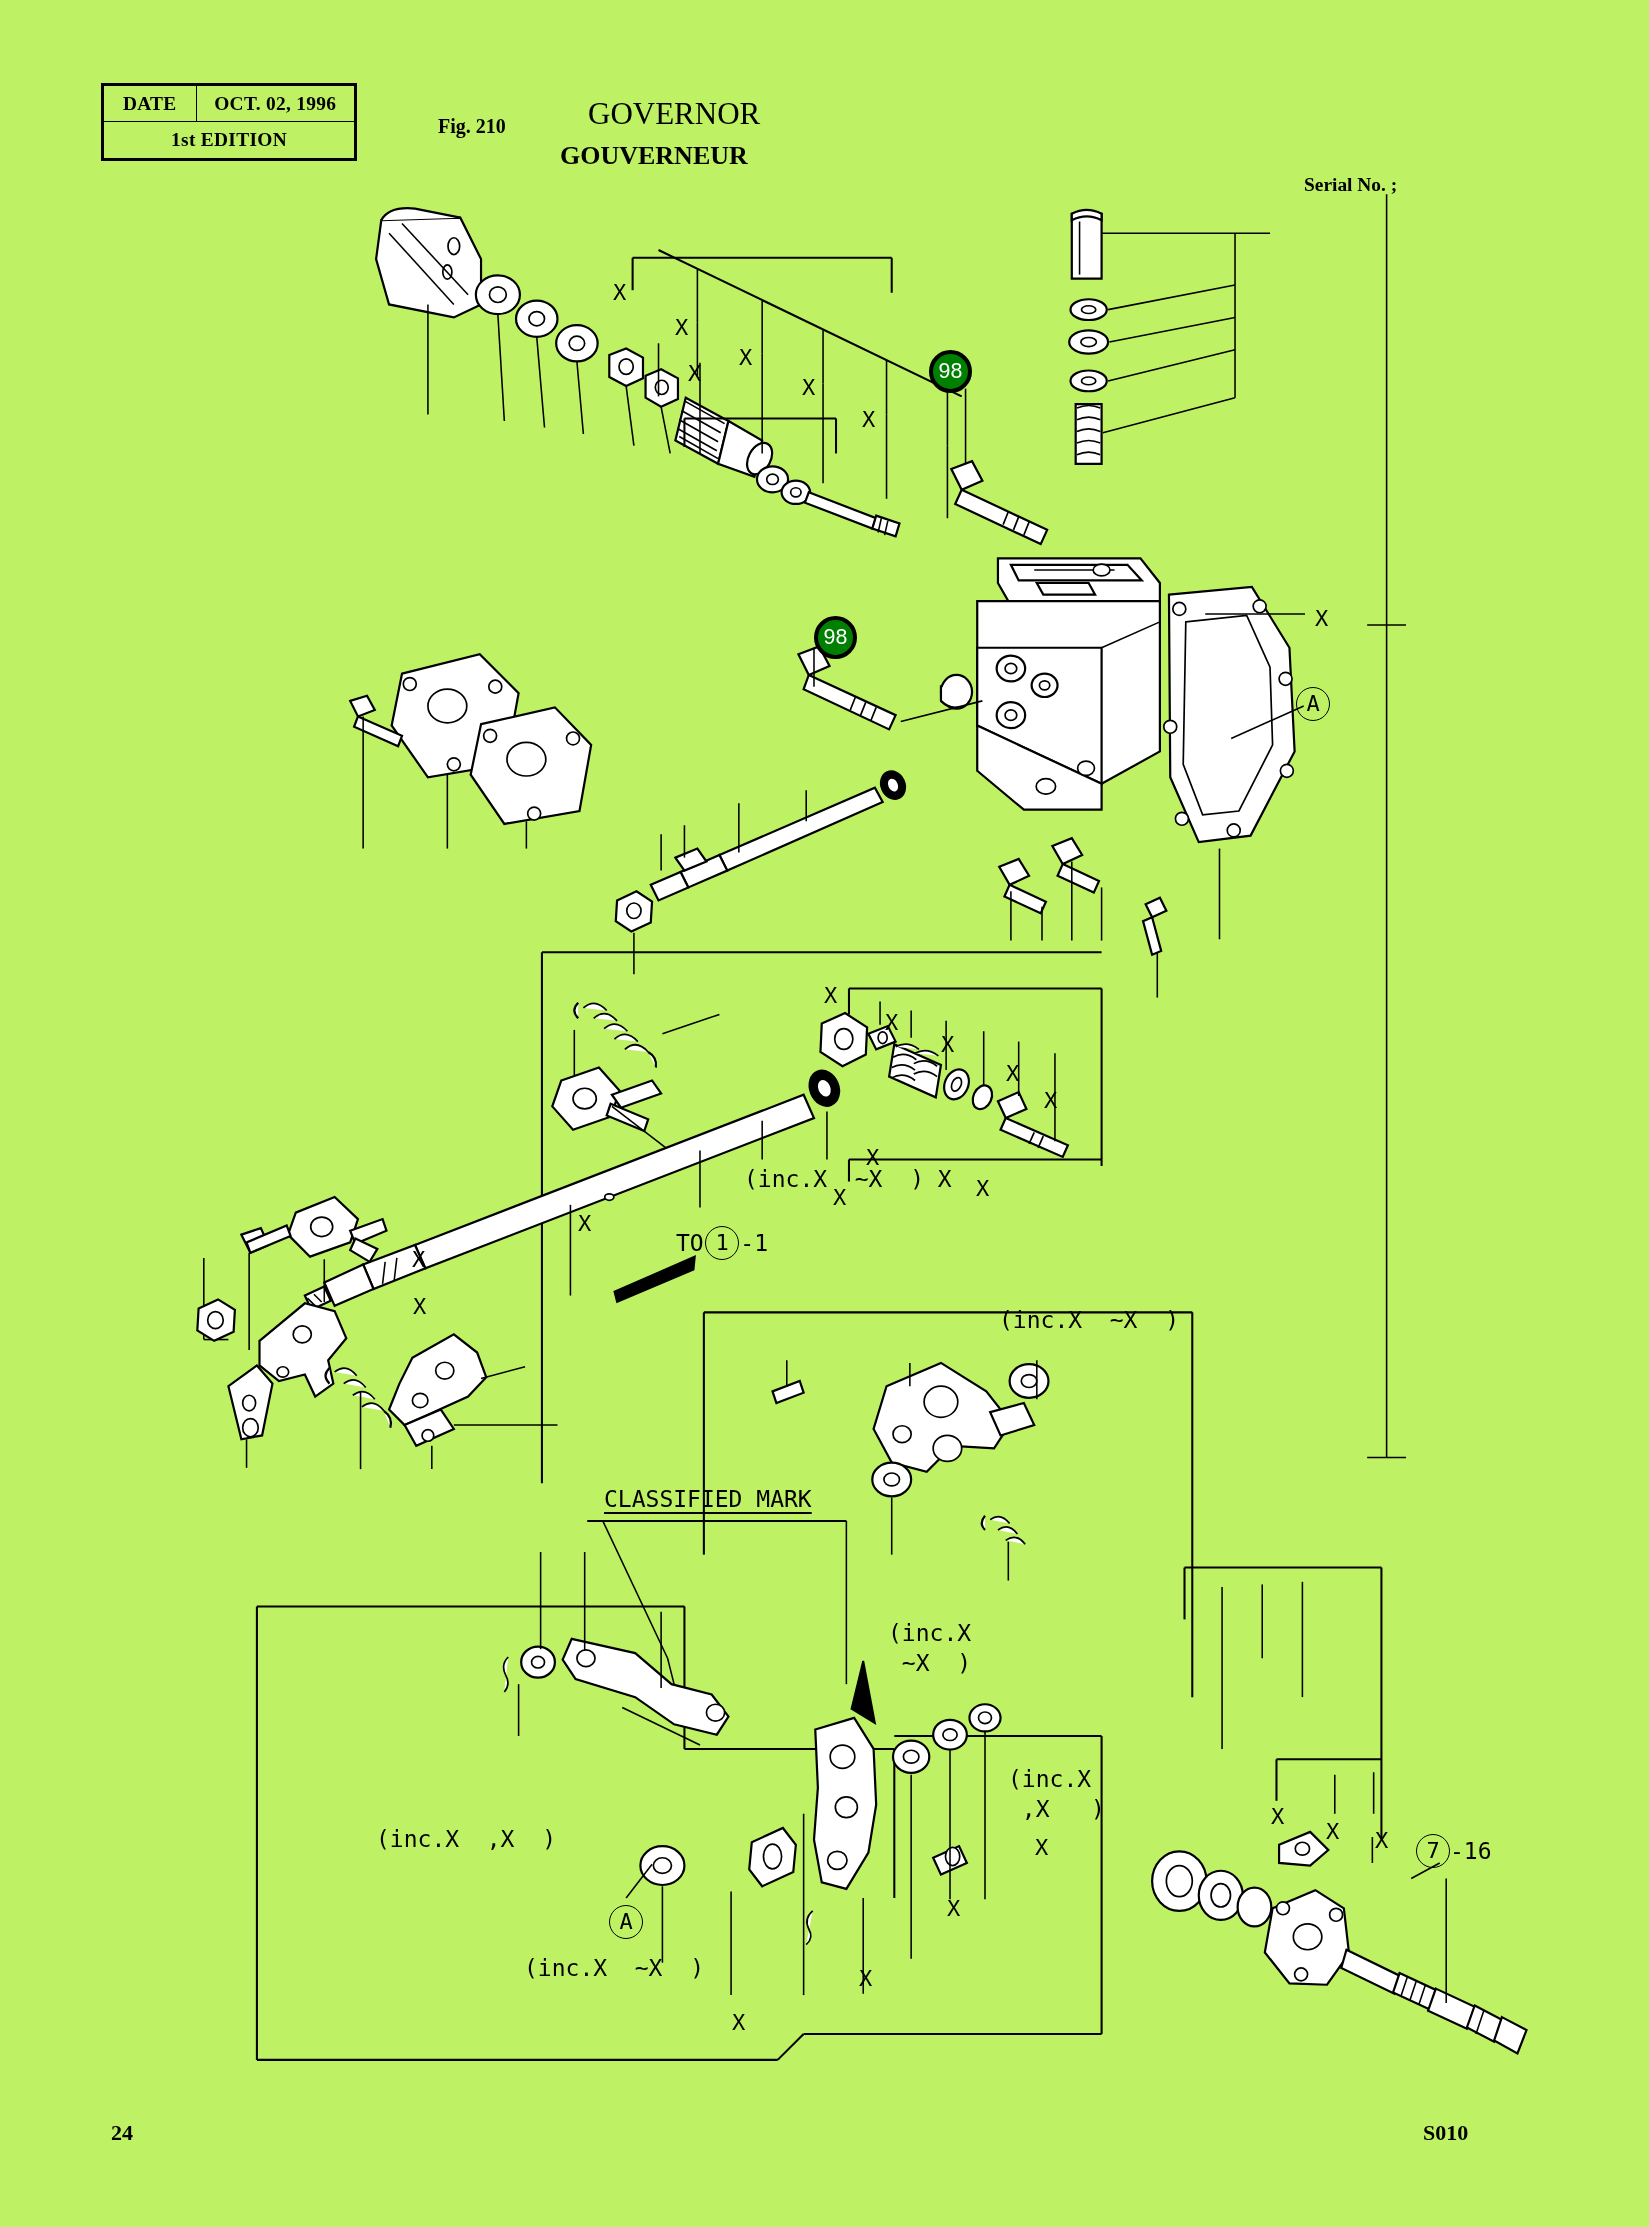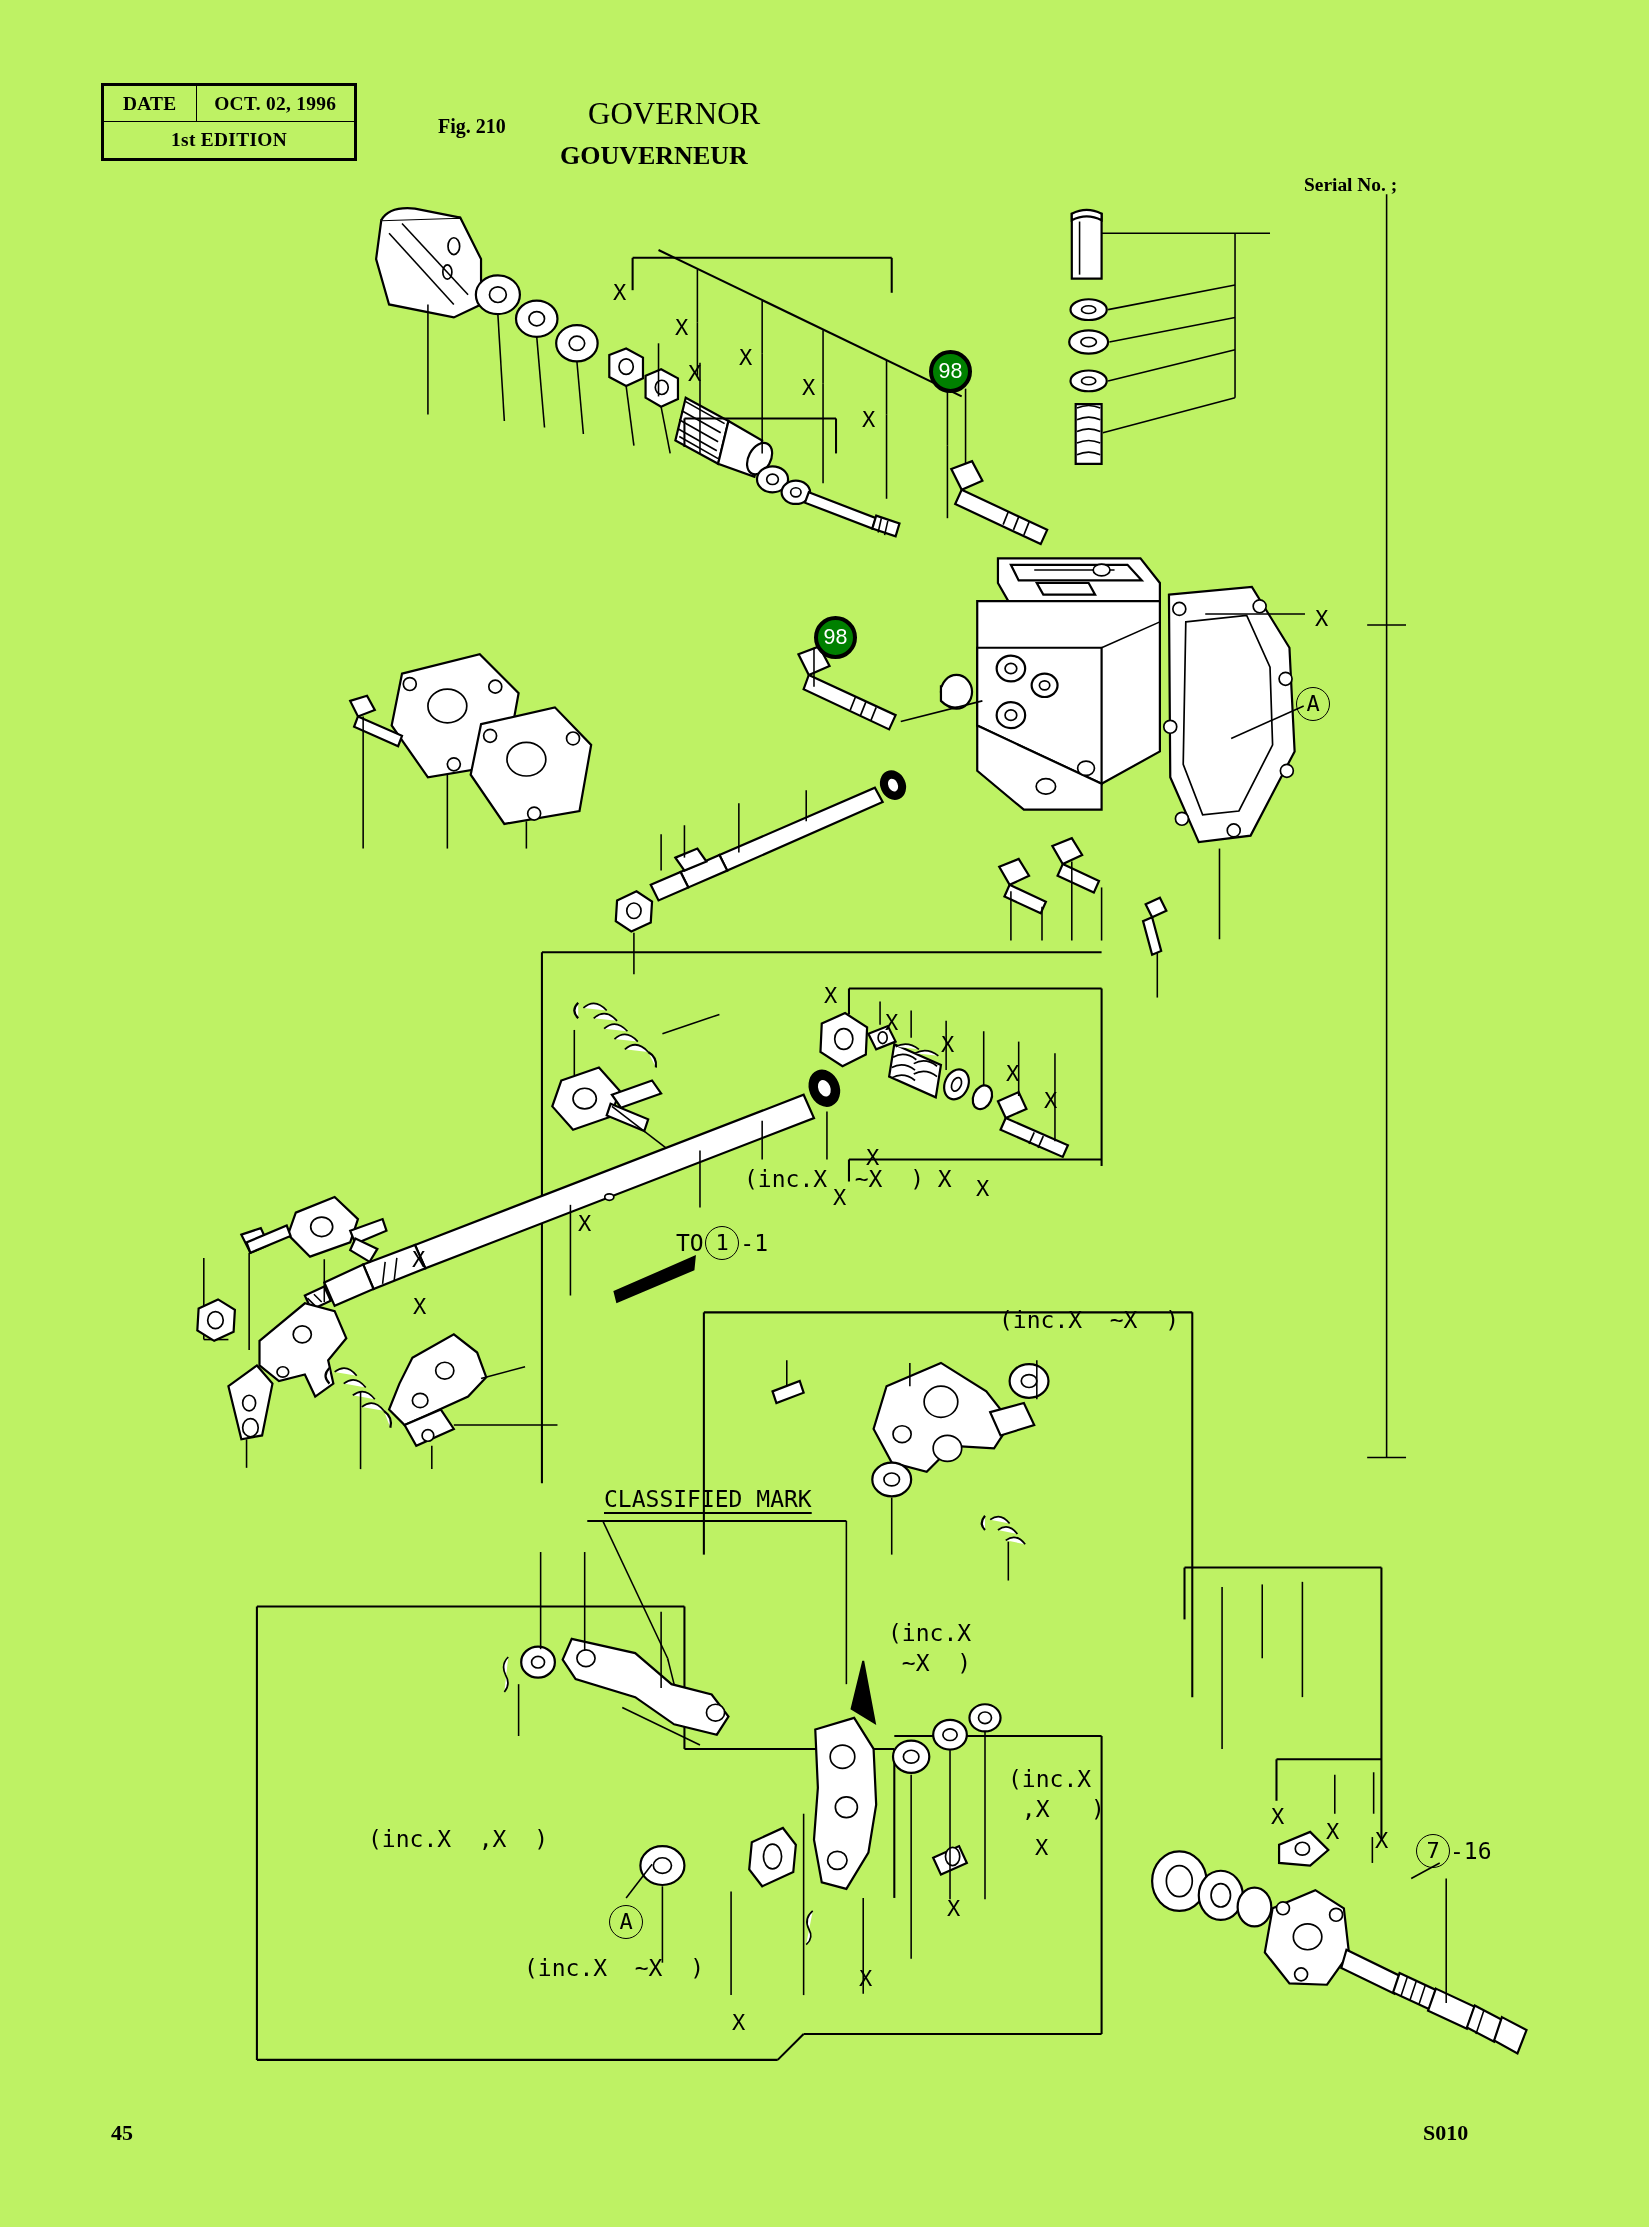--- a/index.html
+++ b/index.html
@@ -649,21 +649,21 @@
   <div class="note" style="left:744px; top:1166px;">(inc.X  ~X  ) X</div>
 
   <div class="note" style="left:999px; top:1307px;">(inc.X  ~X  )</div>
 
   <div class="note" style="left:888px; top:1620px;">(inc.X</div>
   <div class="note" style="left:888px; top:1650px;"> ~X  )</div>
 
   <div class="note" style="left:1008px; top:1766px;">(inc.X</div>
   <div class="note" style="left:1008px; top:1796px;"> ,X   )</div>
 
-  <div class="note" style="left:368px; top:1826px;">(inc.X  ,X  )</div>
+  <div class="note" style="left:376px; top:1826px;">(inc.X  ,X  )</div>
 
   <div class="note" style="left:524px; top:1955px;">(inc.X  ~X  )</div>
 
   <div class="xlabel" style="left:613px;  top:282px;">X</div>
   <div class="xlabel" style="left:675px; top:317px;">X</div>
   <div class="xlabel" style="left:739px; top:347px;">X</div>
   <div class="xlabel" style="left:802px; top:377px;">X</div>
   <div class="xlabel" style="left:862px; top:409px;">X</div>
   <div class="xlabel" style="left:688px; top:363px;">X</div>
 
@@ -685,17 +685,17 @@
   <div class="xlabel" style="left:859px; top:1968px;">X</div>
   <div class="xlabel" style="left:732px; top:2012px;">X</div>
 
   <div class="xlabel" style="left:1271px; top:1806px;">X</div>
   <div class="xlabel" style="left:1326px; top:1821px;">X</div>
   <div class="xlabel" style="left:1375px; top:1830px;">X</div>
 
   <div class="xlabel" style="left:412px;  top:1249px;">X</div>
   <div class="xlabel" style="left:833px; top:1187px;">X</div>
 
-  <div id="page-number">45</div>
+  <div id="page-number">24</div>
   <div id="doc-code">S010</div>
 
 </div>
 
 
 </body></html>

